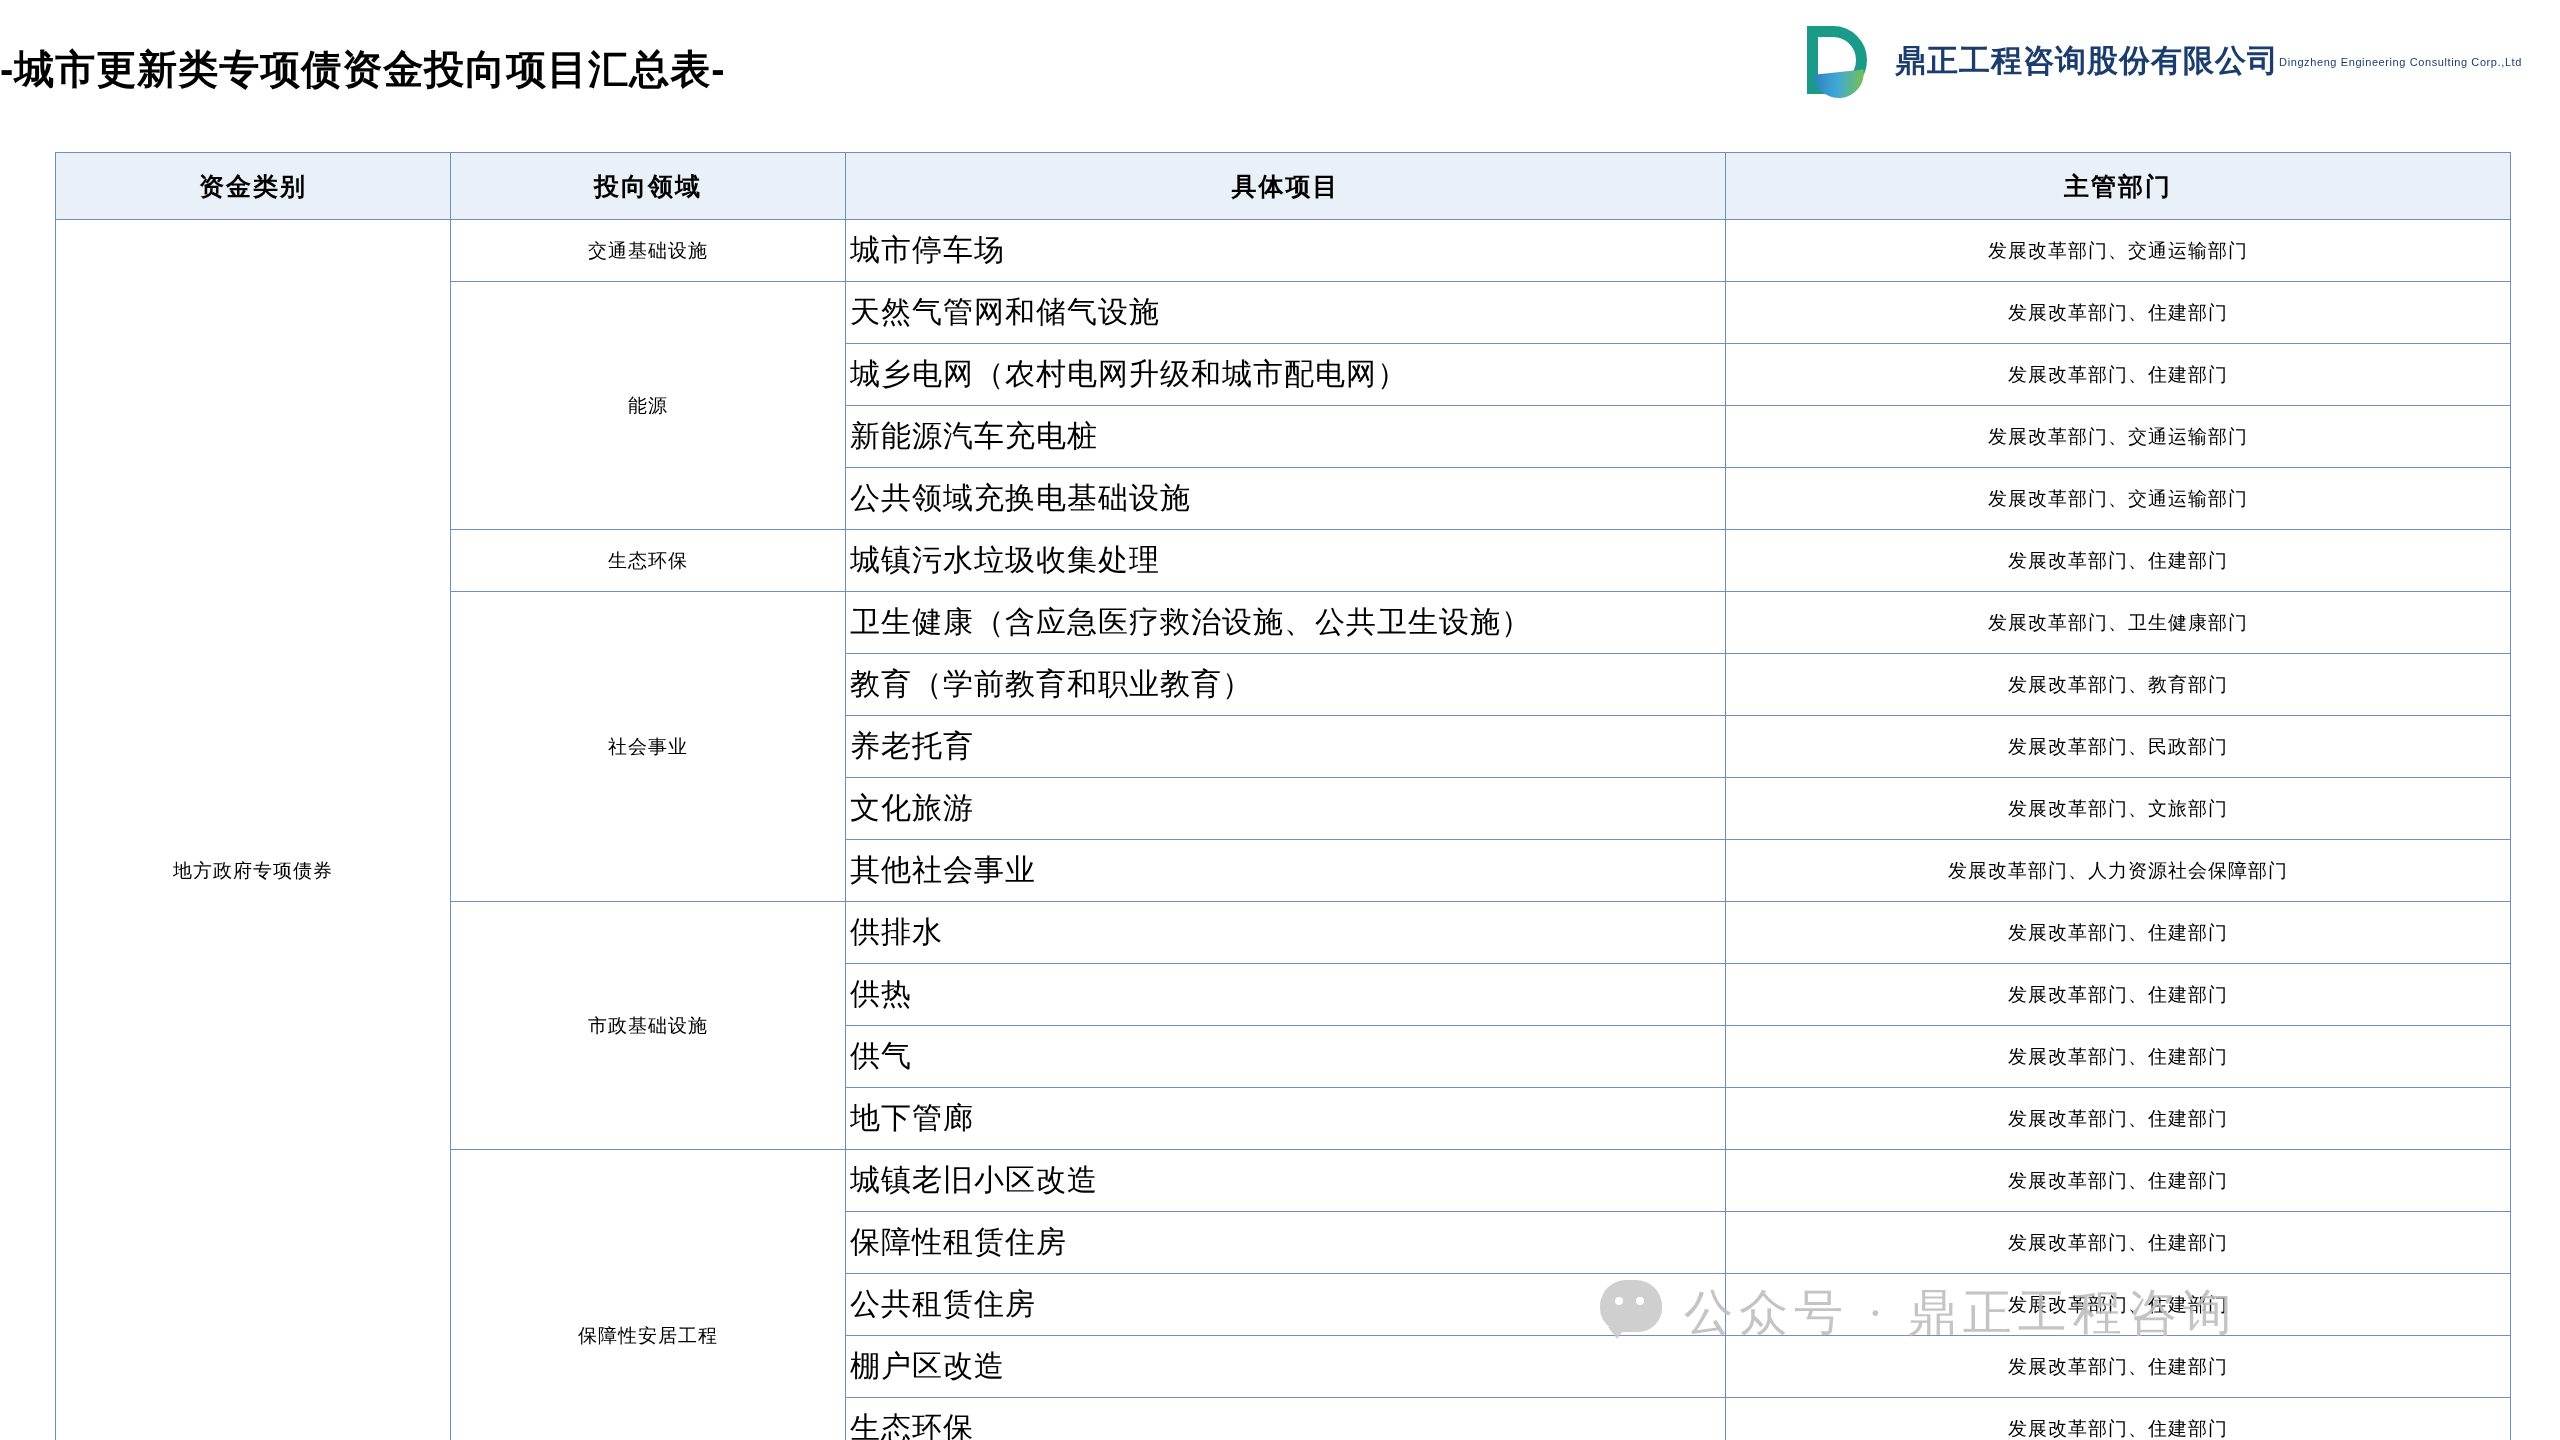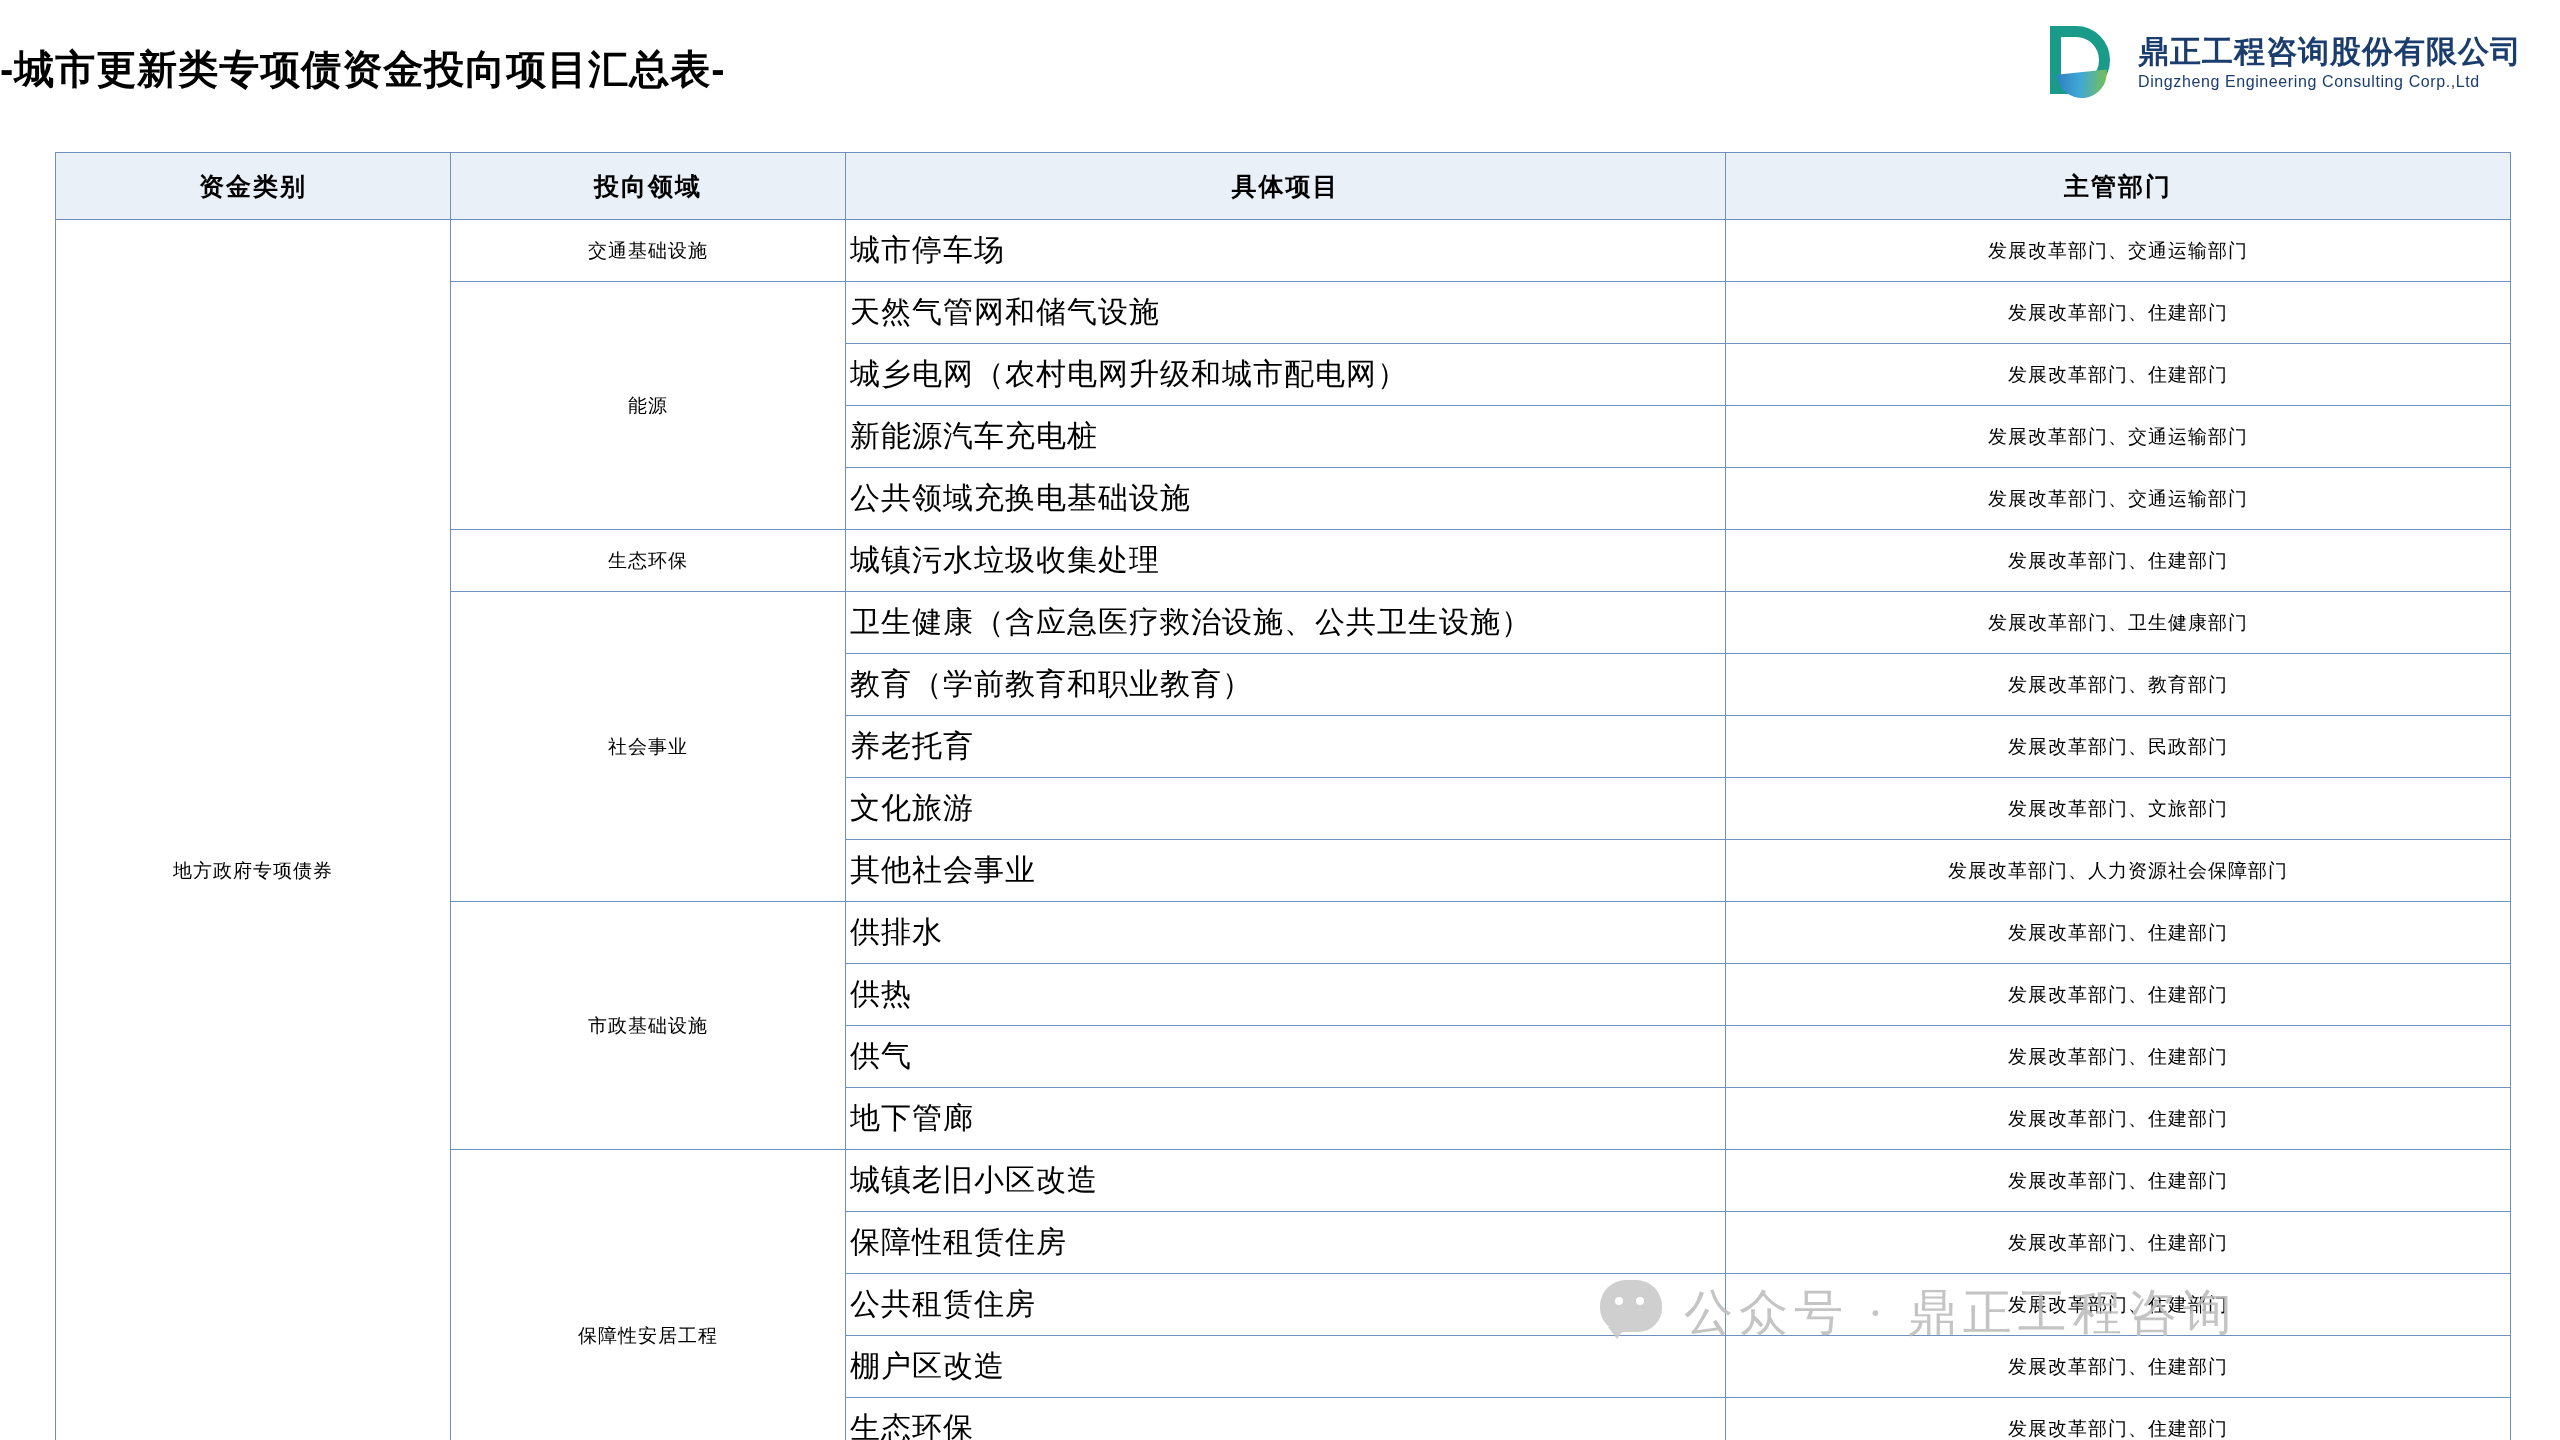--- a/index.html
+++ b/index.html
@@ -62,36 +62,36 @@
     left: 16px;
     bottom: 2px;
     width: 50px;
     height: 26px;
     background: linear-gradient(100deg, #2f7fc1 0%, #3fa9d6 45%, #7fc241 100%);
     border-radius: 0 0 26px 26px;
     transform: rotate(-6deg);
   }
   .brand-text {
     display: flex;
-    flex-direction: column;
+    flex-direction: row;
     justify-content: space-between;
   }
   .brand-cn {
     font-size: 31px;
     font-weight: bold;
     color: #1b3d6e;
     letter-spacing: 1px;
     font-family: "Liberation Sans", "DejaVu Sans", sans-serif;
     white-space: nowrap;
   }
   .brand-en {
-    font-size: 16px;
+    font-size: 11px;
     color: #1b3d6e;
     letter-spacing: 0.6px;
-    margin-top: 0;
+    margin-top: 16px;
     font-family: "Liberation Sans", "DejaVu Sans", sans-serif;
     white-space: nowrap;
   }
 
   
   .table-wrap {
     position: absolute;
     left: 55px;
     top: 152px;
     width: 2455px;

